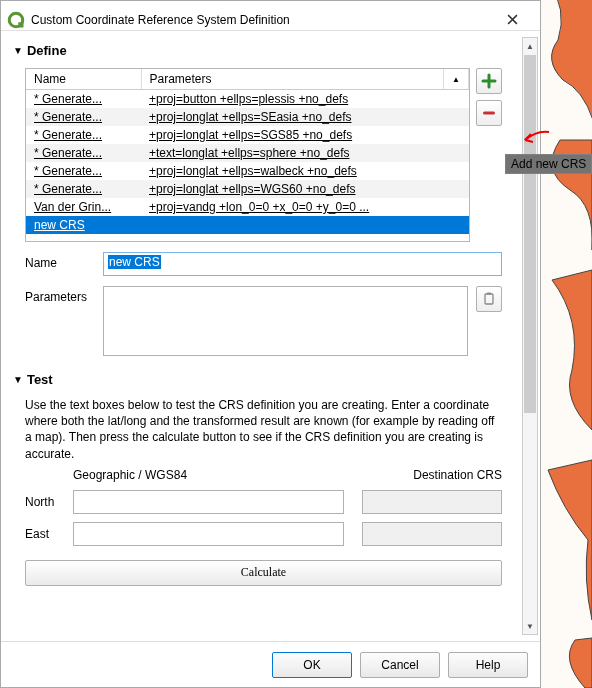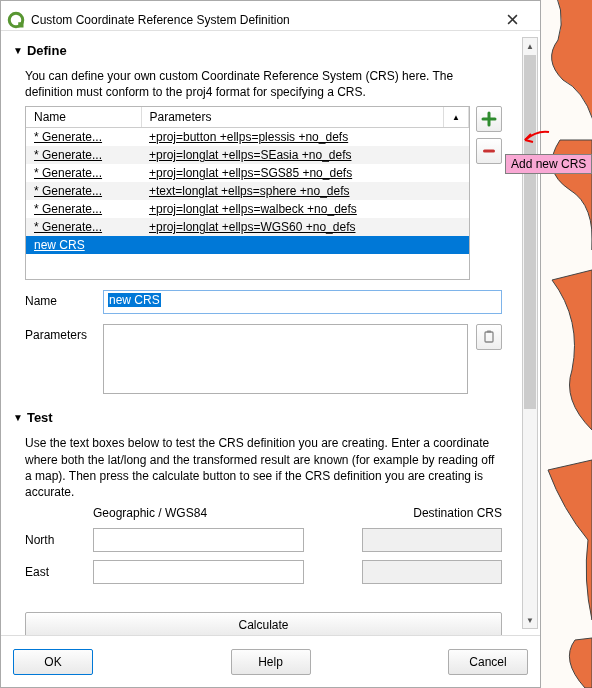--- a/index.html
+++ b/index.html
@@ -60,31 +60,31 @@
   th{text-align:left;font-weight:normal;padding:3px 8px;border-bottom:1px solid #ccc;border-right:1px solid #ddd;background:#fff;}
   td{padding:2px 8px;white-space:nowrap;overflow:hidden;text-overflow:ellipsis;text-decoration:underline;}
   tr:nth-child(even) td{background:#f3f3f3;}
   tr.selrow td{background:#0078d7;color:#fff;}
   .form-row{display:flex;align-items:flex-start;gap:8px;margin-top:10px;}
   .form-row .lbl{width:70px;padding-top:4px;font-size:12px;}
   .name-input{flex:1;height:24px;border:1px solid #7eb4ea;padding:2px 4px;font-size:12px;}
   .name-input .sel{background:#0078d7;color:#fff;padding:0 1px;}
   .params-box{flex:1;height:70px;border:1px solid #b0b0b0;padding:4px;font-size:12px;background:#fff;resize:none;}
   .paste-col{display:flex;align-items:flex-end;}
-  .test-grid{display:grid;grid-template-columns:48px 1fr 18px 140px;gap:8px 20px;margin-top:4px;align-items:center;}
+  .test-grid{display:grid;grid-template-columns:48px 1fr 18px 140px;gap:8px 0;margin-top:4px;align-items:center;}
   .thead{font-size:12px;}
   .thead.r{text-align:left;justify-self:end;}
   .txt{height:24px;border:1px solid #b0b0b0;padding:2px 4px;font-size:12px;width:100%;}
   .txt.ro{background:#f0f0f0;}
-  .calc-btn{grid-column:1/5;height:26px;border:1px solid #b0b0b0;background:linear-gradient(#fff,#eaeaea);margin-top:20px;font-size:12px;border-radius:2px;}
-  .footer{height:52px;border-top:1px solid #ddd;display:flex;justify-content:space-between;align-items:center;gap:8px;padding:0 12px;}
+  .calc-btn{grid-column:1/5;height:26px;border:1px solid #b0b0b0;background:linear-gradient(#fff,#eaeaea);margin-top:6px;font-size:12px;border-radius:2px;font-family:Liberation Serif, serif;}
+  .footer{height:46px;border-top:1px solid #ddd;display:flex;justify-content:flex-end;align-items:center;gap:8px;padding:0 12px;}
   .footer button{width:80px;height:26px;border:1px solid #adadad;background:linear-gradient(#fdfdfd,#e9e9e9);font-size:12px;border-radius:2px;}
   .footer button.primary{border-color:#0078d7;}
   .arrow-annot{position:absolute;left:521px;top:128px;pointer-events:none;}
-  .tooltip{position:absolute;left:505px;top:154px;background:#f9a8d4;border:1px solid #808080;padding:2px 5px;font-size:12px;white-space:nowrap;}
+  .tooltip{position:absolute;left:505px;top:154px;background:#737373;border:1px solid #808080;padding:2px 5px;font-size:12px;white-space:nowrap;}
 </style>
 </head>
 <body>
 
 <div class="map-bg">
   <svg viewBox="0 0 592 688">
     <rect width="592" height="688" fill="#fefbf7"></rect>
     <g fill="#e8703f" stroke="#444" stroke-width="1">
       <path d="M548 -20 q20 30 10 60 q-15 20 5 40 q20 10 30 40 l0 -130 z"></path>
       <path d="M560 140 q-20 30 10 50 q25 15 22 60 l0 -110 z"></path>
@@ -117,21 +117,20 @@
       <div class="scroll-thumb"></div>
       <div class="scroll-btn" style="position:absolute;bottom:0;left:0;right:0">▼</div>
     </div>
     <div class="inner">
 
     <div class="section-head">
       <span class="tri">▼</span>
       <span>Define</span>
     </div>
     <div class="section-body">
-      <div class="desc">You can define your own custom Coordinate Reference System (CRS) here. The definition must conform to the proj4 format for specifying a CRS.</div>
 
       <div class="table-wrap">
         <div class="table-scroll">
           <table>
             <thead>
                   <tr>
               <th style="width:115px">Name</th>
               <th>Parameters</th>
               <th style="width:14px;font-size:8px;text-align:center">▲</th>
             </tr>
@@ -153,20 +152,24 @@
                     <td>* Generate...</td>
                     <td colspan="2">+text=longlat +ellps=sphere +no_defs</td>
                   </tr>
               <tr>
                     <td>* Generate...</td>
                     <td colspan="2">+proj=longlat +ellps=walbeck +no_defs</td>
                   </tr>
               <tr>
                     <td>* Generate...</td>
                     <td colspan="2">+proj=longlat +ellps=WGS60 +no_defs</td>
+                  </tr>
+              <tr>
+                    <td>Van der Grin...</td>
+                    <td colspan="2">+proj=vandg +lon_0=0 +x_0=0 +y_0=0 ...</td>
                   </tr>
               <tr class="selrow">
                     <td>new CRS</td>
                     <td colspan="2"></td>
                   </tr>
             </tbody>
           </table>
         </div>
         <div class="table-btns">
           <div class="icon-btn">
@@ -225,22 +228,22 @@
 
         <button class="calc-btn">Calculate</button>
       </div>
     </div>
 
     </div>
   </div>
 
   <div class="footer">
     <button class="primary">OK</button>
+    <button>Cancel</button>
     <button>Help</button>
-    <button>Cancel</button>
   </div>
 </div>
 
 <div class="arrow-annot">
   <svg width="30" height="22" viewBox="0 0 30 22">
     <path d="M28 4 Q16 2 4 12" fill="none" stroke="#e00" stroke-width="2"></path>
     <path d="M4 12 l6 -6 M4 12 l8 2" fill="none" stroke="#e00" stroke-width="2"></path>
   </svg>
 </div>
 <div class="tooltip">Add new CRS</div>

